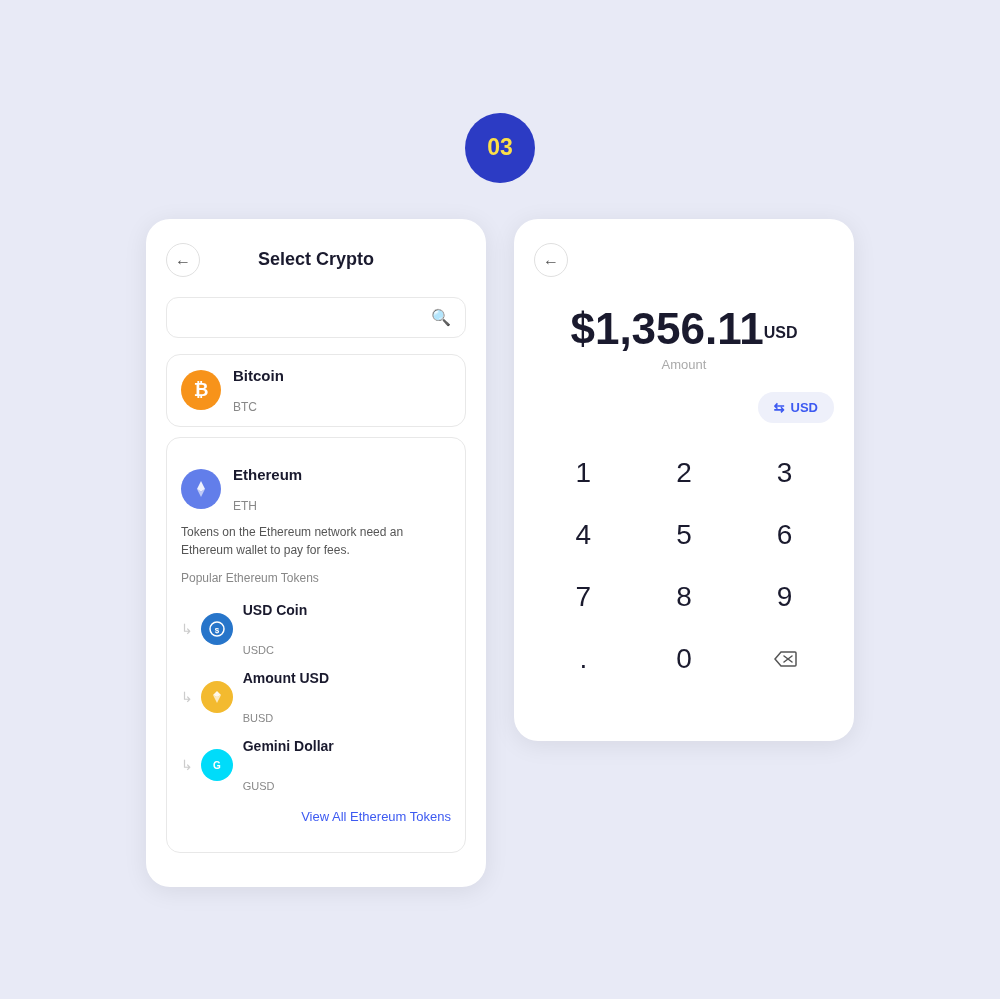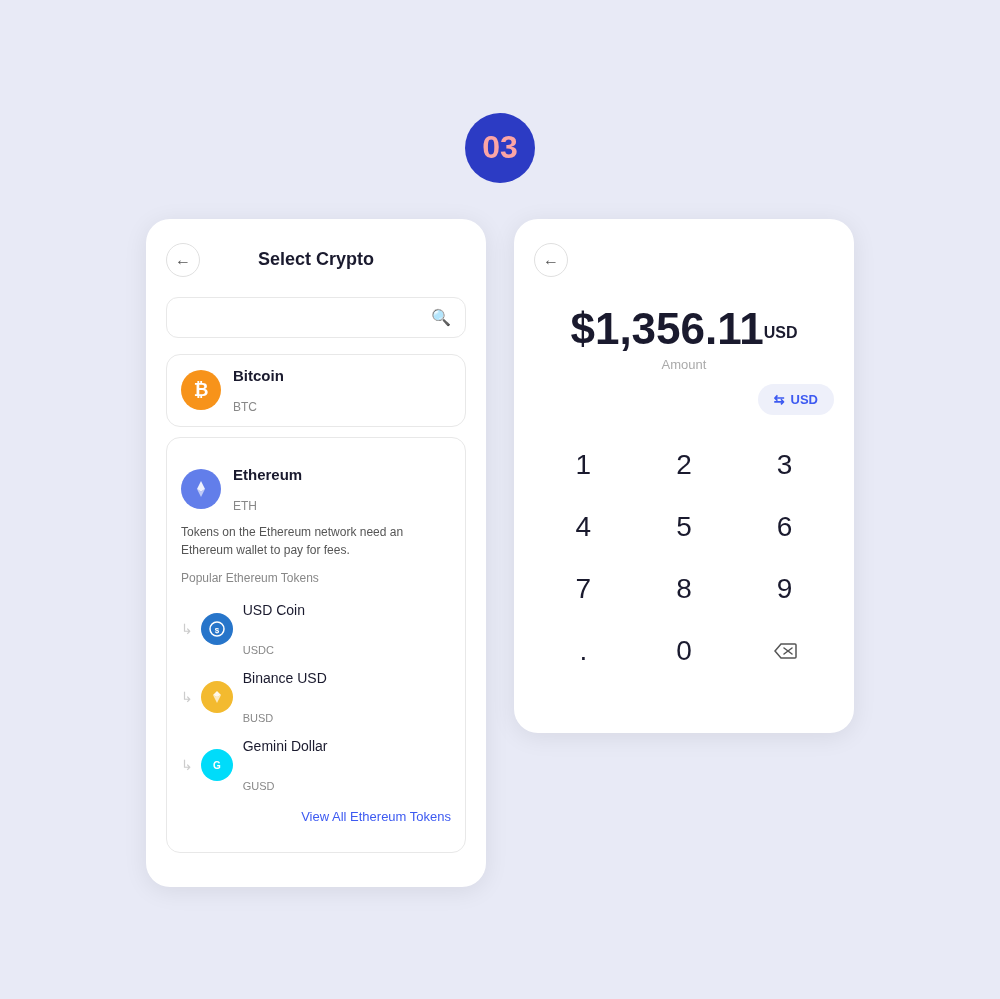--- a/index.html
+++ b/index.html
@@ -14,22 +14,22 @@
       font-family: -apple-system, BlinkMacSystemFont, 'Segoe UI', sans-serif;
       border-radius: 16px;
       overflow: hidden;
     }
 
     .step-badge {
       width: 70px;
       height: 70px;
       border-radius: 50%;
       background: #2c3bc4;
-      color: #fca5a5;
-      font-size: 32px;
+      color: #fde047;
+      font-size: 23px;
       font-weight: 700;
       display: flex;
       align-items: center;
       justify-content: center;
       margin-bottom: 36px;
     }
 
     .panels {
       display: flex;
       gap: 28px;
@@ -188,21 +188,21 @@
       margin-right: 10px;
       flex-shrink: 0;
     }
 
     .usdc-icon { background: #2775ca; }
     .busd-icon { background: #f3ba2f; }
     .gusd-icon { background: #00dcfa; }
 
     .token-name {
       font-size: 14px;
-      font-weight: 400;
+      font-weight: 700;
       color: #1a1a2e;
     }
     .token-ticker {
       font-size: 11px;
       color: #888;
       margin-top: 26px;
     }
 
     .view-all-link {
       text-align: right;
@@ -238,21 +238,21 @@
       font-size: 16px;
       font-weight: 700;
       color: #1a1a2e;
       vertical-align: super;
     }
 
     .amount-label {
       font-size: 13px;
       color: #aaa;
       margin-top: 6px;
-      margin-bottom: 12px;
+      margin-bottom: 20px;
     }
 
     .currency-toggle {
       display: flex;
       align-items: center;
       justify-content: flex-end;
       margin-bottom: 20px;
     }
 
     .currency-btn {
@@ -373,21 +373,21 @@
 
       <div class="token-item">
         <span class="token-indent">↳</span>
         <div class="token-icon busd-icon">
           <svg width="18" height="18" viewBox="0 0 18 18" fill="none">
             <polygon points="9,3 13,7 9,9 5,7" fill="white" opacity="0.9"></polygon>
             <polygon points="9,9 13,7 9,15 5,7" fill="white" opacity="0.7"></polygon>
           </svg>
         </div>
         <div>
-          <div class="token-name">Binance USD</div>
+          <div class="token-name">Amount USD</div>
           <div class="token-ticker">BUSD</div>
         </div>
       </div>
 
       <div class="token-item">
         <span class="token-indent">↳</span>
         <div class="token-icon gusd-icon">
           <svg width="18" height="18" viewBox="0 0 18 18" fill="none">
             <text x="9" y="13" text-anchor="middle" fill="white" font-size="10" font-weight="700">G</text>
           </svg>

